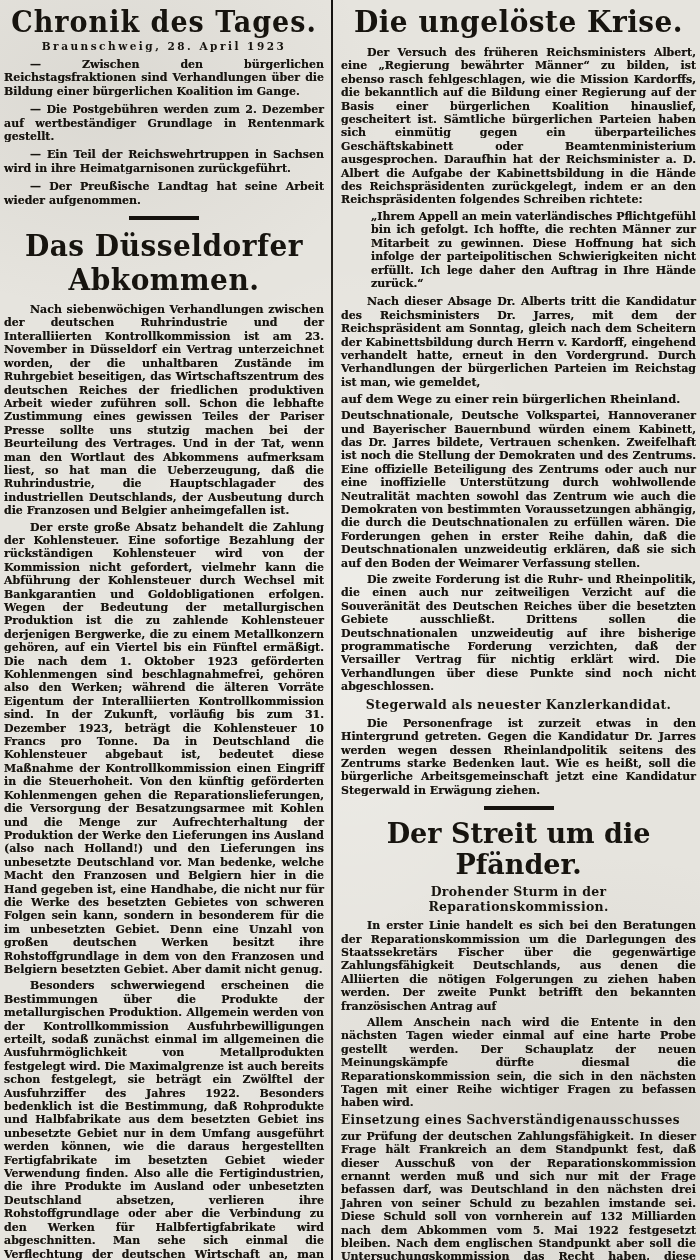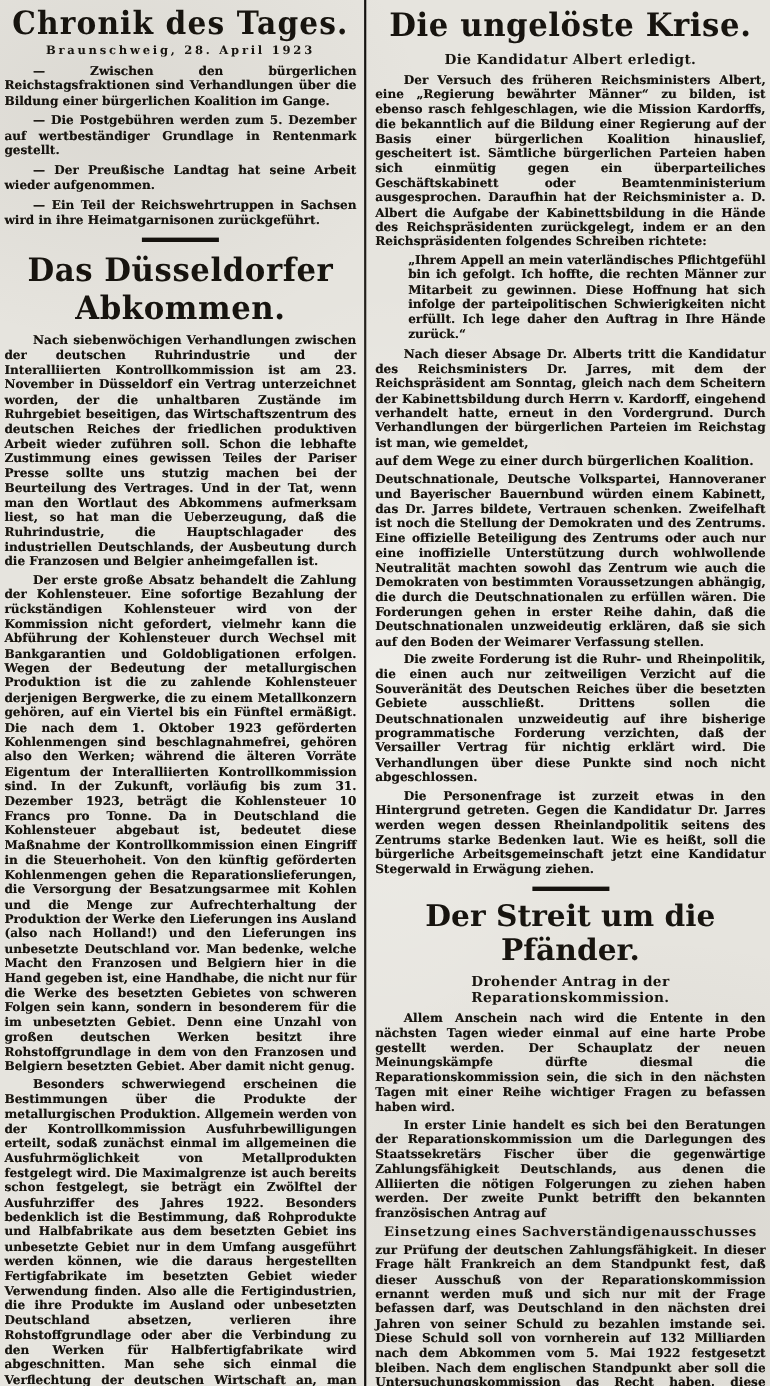--- a/index.html
+++ b/index.html
@@ -54,76 +54,76 @@
   p.brief { margin: 0 0 5px; }
   blockquote.quote {
     font-size: 11px; line-height: 13.4px; font-weight: 900;
     text-align: justify; margin: 2px 0 5px 30px; text-shadow: 0 0 0.6px rgba(20,17,12,0.6);
   }
   .leadline {
     font-size: 11.5px; font-weight: 900; margin: 1px 0 2px;
     text-shadow: 0 0 0.6px rgba(20,17,12,0.6);
   }
   .inlinehead {
-    text-align: center; font-weight: 900; font-size: 12px;
+    text-align: left; font-weight: 900; font-size: 12px;
     margin: 3px 0; letter-spacing: 0.4px;
   }
   .rule {
     width: 66px; height: 3px; background: #15120e; border: none;
     margin: 9px auto 8px;
   }
   .rule.thick { height: 4px; width: 70px; }
 </style>
 </head>
 <body>
 
 <div class="page">
 
   <div class="col left">
     <section>
       <h1 class="masthead">Chronik des Tages.</h1>
       <div class="dateline">Braunschweig, 28. April 1923</div>
       <p class="brief">— Zwischen den bürgerlichen Reichstagsfraktionen sind Verhandlungen über die Bildung einer bürgerlichen Koalition im Gange.</p>
-      <p class="brief">— Die Postgebühren werden zum 5. Dezember auf wertbeständiger Grundlage in Rentenmark gestellt.</p>
+      <p class="brief">— Die Postgebühren werden zum 2. Dezember auf wertbeständiger Grundlage in Rentenmark gestellt.</p>
+      <p class="brief">— Ein Teil der Reichswehrtruppen in Sachsen wird in ihre Heimatgarnisonen zurückgeführt.</p>
       <p class="brief">— Der Preußische Landtag hat seine Arbeit wieder aufgenommen.</p>
-      <p class="brief">— Ein Teil der Reichswehrtruppen in Sachsen wird in ihre Heimatgarnisonen zurückgeführt.</p>
     </section>
 
     <hr class="rule thick">
 
     <section>
       <h2 class="headline">Das Düsseldorfer Abkommen.</h2>
       <p class="body">Nach siebenwöchigen Verhandlungen zwischen der deutschen Ruhrindustrie und der Interalliierten Kontrollkommission ist am 23. November in Düsseldorf ein Vertrag unterzeichnet worden, der die unhaltbaren Zustände im Ruhrgebiet beseitigen, das Wirtschaftszentrum des deutschen Reiches der friedlichen produktiven Arbeit wieder zuführen soll. Schon die lebhafte Zustimmung eines gewissen Teiles der Pariser Presse sollte uns stutzig machen bei der Beurteilung des Vertrages. Und in der Tat, wenn man den Wortlaut des Abkommens aufmerksam liest, so hat man die Ueberzeugung, daß die Ruhrindustrie, die Hauptschlagader des industriellen Deutschlands, der Ausbeutung durch die Franzosen und Belgier anheimgefallen ist.</p>
       <p class="body">Der erste große Absatz behandelt die Zahlung der Kohlensteuer. Eine sofortige Bezahlung der rückständigen Kohlensteuer wird von der Kommission nicht gefordert, vielmehr kann die Abführung der Kohlensteuer durch Wechsel mit Bankgarantien und Goldobligationen erfolgen. Wegen der Bedeutung der metallurgischen Produktion ist die zu zahlende Kohlensteuer derjenigen Bergwerke, die zu einem Metallkonzern gehören, auf ein Viertel bis ein Fünftel ermäßigt. Die nach dem 1. Oktober 1923 geförderten Kohlenmengen sind beschlagnahmefrei, gehören also den Werken; während die älteren Vorräte Eigentum der Interalliierten Kontrollkommission sind. In der Zukunft, vorläufig bis zum 31. Dezember 1923, beträgt die Kohlensteuer 10 Francs pro Tonne. Da in Deutschland die Kohlensteuer abgebaut ist, bedeutet diese Maßnahme der Kontrollkommission einen Eingriff in die Steuerhoheit. Von den künftig geförderten Kohlenmengen gehen die Reparationslieferungen, die Versorgung der Besatzungsarmee mit Kohlen und die Menge zur Aufrechterhaltung der Produktion der Werke den Lieferungen ins Ausland (also nach Holland!) und den Lieferungen ins unbesetzte Deutschland vor. Man bedenke, welche Macht den Franzosen und Belgiern hier in die Hand gegeben ist, eine Handhabe, die nicht nur für die Werke des besetzten Gebietes von schweren Folgen sein kann, sondern in besonderem für die im unbesetzten Gebiet. Denn eine Unzahl von großen deutschen Werken besitzt ihre Rohstoffgrundlage in dem von den Franzosen und Belgiern besetzten Gebiet. Aber damit nicht genug.</p>
       <p class="body">Besonders schwerwiegend erscheinen die Bestimmungen über die Produkte der metallurgischen Produktion. Allgemein werden von der Kontrollkommission Ausfuhrbewilligungen erteilt, sodaß zunächst einmal im allgemeinen die Ausfuhrmöglichkeit von Metallprodukten festgelegt wird. Die Maximalgrenze ist auch bereits schon festgelegt, sie beträgt ein Zwölftel der Ausfuhrziffer des Jahres 1922. Besonders bedenklich ist die Bestimmung, daß Rohprodukte und Halbfabrikate aus dem besetzten Gebiet ins unbesetzte Gebiet nur in dem Umfang ausgeführt werden können, wie die daraus hergestellten Fertigfabrikate im besetzten Gebiet wieder Verwendung finden. Also alle die Fertigindustrien, die ihre Produkte im Ausland oder unbesetzten Deutschland absetzen, verlieren ihre Rohstoffgrundlage oder aber die Verbindung zu den Werken für Halbfertigfabrikate wird abgeschnitten. Man sehe sich einmal die Verflechtung der deutschen Wirtschaft an, man unterziehe sich der Mühe, den Aufbau der großen Montankonzerne, deren Zentrum samt und sonders im Rheinland und Ruhrgebiet liegt, zu studieren, dann wird man erst ermessen können, wie unheilvoll diese Bestimmung ist.</p>
       <p class="body">Auch die Transportfrage ist für Deutschland ungünstig gelöst. Zwar übernimmt die französisch-belgische Eisenbahnregie den Transport auf den großen Bahnlinien (früher mußten wir bis zur Grenze unentgeltlich transportieren); aber der Vertrag enthält außerdem den Kautschukparagraphen, daß den Werken das Waggonmaterial, die Lokomotiven nur in dem Umfang zurückgegeben werden, wie sie von den Werken tatsächlich gebraucht werden.</p>
 
     </section>
   </div>
 
   <div class="vrule"></div>
 
   <div class="col right">
     <section>
       <h2 class="headline" style="margin-top:2px;">Die ungelöste Krise.</h2>
-      <div class="subhead">Die Kandidatur Albert erledigt.</div>
       <p class="body">Der Versuch des früheren Reichsministers Albert, eine „Regierung bewährter Männer“ zu bilden, ist ebenso rasch fehlgeschlagen, wie die Mission Kardorffs, die bekanntlich auf die Bildung einer Regierung auf der Basis einer bürgerlichen Koalition hinauslief, gescheitert ist. Sämtliche bürgerlichen Parteien haben sich einmütig gegen ein überparteiliches Geschäftskabinett oder Beamtenministerium ausgesprochen. Daraufhin hat der Reichsminister a. D. Albert die Aufgabe der Kabinettsbildung in die Hände des Reichspräsidenten zurückgelegt, indem er an den Reichspräsidenten folgendes Schreiben richtete:</p>
       <blockquote class="quote">„Ihrem Appell an mein vaterländisches Pflichtgefühl bin ich gefolgt. Ich hoffte, die rechten Männer zur Mitarbeit zu gewinnen. Diese Hoffnung hat sich infolge der parteipolitischen Schwierigkeiten nicht erfüllt. Ich lege daher den Auftrag in Ihre Hände zurück.“</blockquote>
       <p class="body">Nach dieser Absage Dr. Alberts tritt die Kandidatur des Reichsministers Dr. Jarres, mit dem der Reichspräsident am Sonntag, gleich nach dem Scheitern der Kabinettsbildung durch Herrn v. Kardorff, eingehend verhandelt hatte, erneut in den Vordergrund. Durch Verhandlungen der bürgerlichen Parteien im Reichstag ist man, wie gemeldet,</p>
-      <div class="leadline">auf dem Wege zu einer durch bürgerlichen Koalition.</div>
+      <div class="leadline">auf dem Wege zu einer rein bürgerlichen Rheinland.</div>
       <p class="body" style="text-indent:0;">Deutschnationale, Deutsche Volkspartei, Hannoveraner und Bayerischer Bauernbund würden einem Kabinett, das Dr. Jarres bildete, Vertrauen schenken. Zweifelhaft ist noch die Stellung der Demokraten und des Zentrums. Eine offizielle Beteiligung des Zentrums oder auch nur eine inoffizielle Unterstützung durch wohlwollende Neutralität machten sowohl das Zentrum wie auch die Demokraten von bestimmten Voraussetzungen abhängig, die durch die Deutschnationalen zu erfüllen wären. Die Forderungen gehen in erster Reihe dahin, daß die Deutschnationalen unzweideutig erklären, daß sie sich auf den Boden der Weimarer Verfassung stellen.</p>
       <p class="body">Die zweite Forderung ist die Ruhr- und Rheinpolitik, die einen auch nur zeitweiligen Verzicht auf die Souveränität des Deutschen Reiches über die besetzten Gebiete ausschließt. Drittens sollen die Deutschnationalen unzweideutig auf ihre bisherige programmatische Forderung verzichten, daß der Versailler Vertrag für nichtig erklärt wird. Die Verhandlungen über diese Punkte sind noch nicht abgeschlossen.</p>
+      <div class="subhead">Stegerwald als neuester Kanzlerkandidat.</div>
       <p class="body">Die Personenfrage ist zurzeit etwas in den Hintergrund getreten. Gegen die Kandidatur Dr. Jarres werden wegen dessen Rheinlandpolitik seitens des Zentrums starke Bedenken laut. Wie es heißt, soll die bürgerliche Arbeitsgemeinschaft jetzt eine Kandidatur Stegerwald in Erwägung ziehen.</p>
     </section>
 
     <hr class="rule thick">
 
     <section>
       <h2 class="headline2">Der Streit um die Pfänder.</h2>
-      <div class="subhead">Drohender Antrag in der Reparationskommission.</div>
+      <div class="subhead">Drohender Sturm in der Reparationskommission.</div>
+      <p class="body">In erster Linie handelt es sich bei den Beratungen der Reparationskommission um die Darlegungen des Staatssekretärs Fischer über die gegenwärtige Zahlungsfähigkeit Deutschlands, aus denen die Alliierten die nötigen Folgerungen zu ziehen haben werden. Der zweite Punkt betrifft den bekannten französischen Antrag auf</p>
       <p class="body">Allem Anschein nach wird die Entente in den nächsten Tagen wieder einmal auf eine harte Probe gestellt werden. Der Schauplatz der neuen Meinungskämpfe dürfte diesmal die Reparationskommission sein, die sich in den nächsten Tagen mit einer Reihe wichtiger Fragen zu befassen haben wird.</p>
-      <p class="body">In erster Linie handelt es sich bei den Beratungen der Reparationskommission um die Darlegungen des Staatssekretärs Fischer über die gegenwärtige Zahlungsfähigkeit Deutschlands, aus denen die Alliierten die nötigen Folgerungen zu ziehen haben werden. Der zweite Punkt betrifft den bekannten französischen Antrag auf</p>
       <div class="inlinehead">Einsetzung eines Sachverständigenausschusses</div>
       <p class="body" style="text-indent:0;">zur Prüfung der deutschen Zahlungsfähigkeit. In dieser Frage hält Frankreich an dem Standpunkt fest, daß dieser Ausschuß von der Reparationskommission ernannt werden muß und sich nur mit der Frage befassen darf, was Deutschland in den nächsten drei Jahren von seiner Schuld zu bezahlen imstande sei. Diese Schuld soll von vornherein auf 132 Milliarden nach dem Abkommen vom 5. Mai 1922 festgesetzt bleiben. Nach dem englischen Standpunkt aber soll die Untersuchungskommission das Recht haben, diese Summe auf eine niedrigere Ziffer herabzusetzen. Ebenfalls soll sie die Gründe untersuchen, die Deutschland am Zahlen hindern. Von englischer Seite aus wird die Besetzung der Ruhr als einer der Hauptgründe der deutschen Zahlungsunfähigkeit angeführt werden.</p>
     </section>
   </div>
 
 </div>
 
 </body></html>

